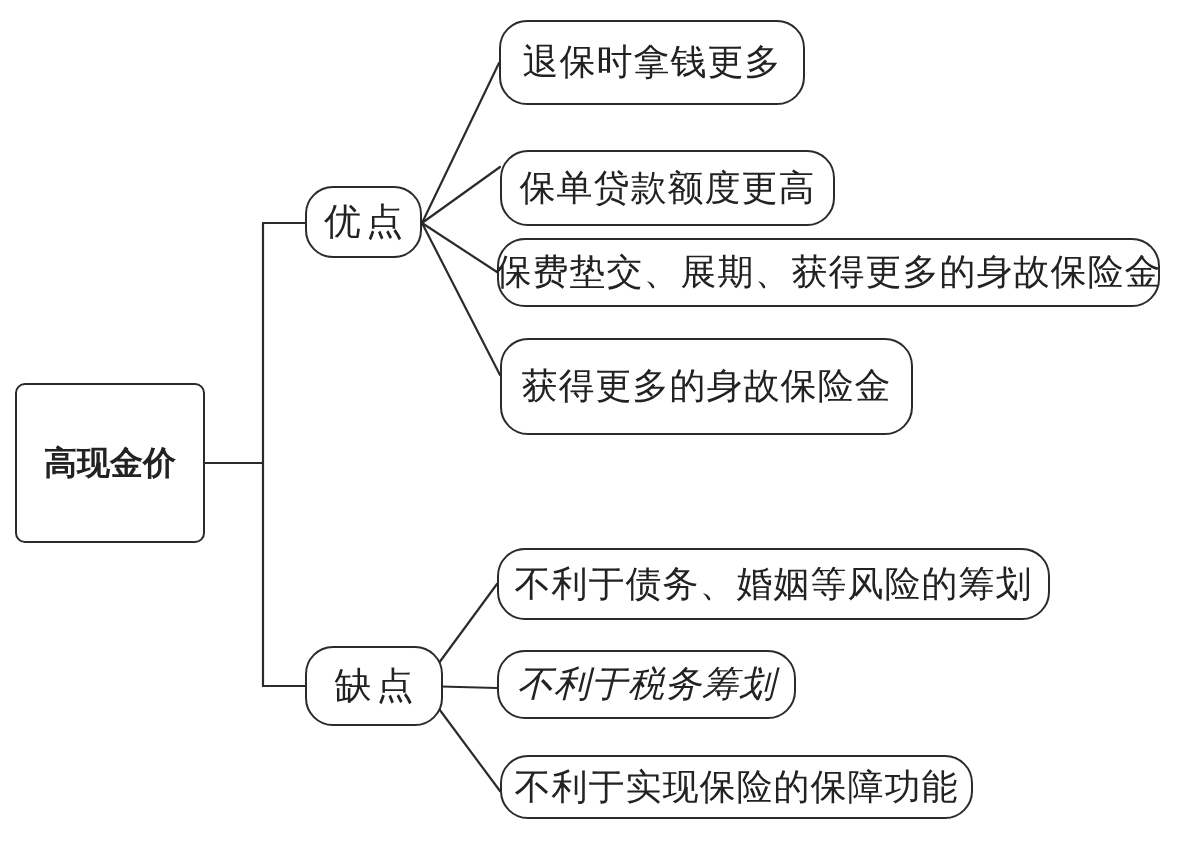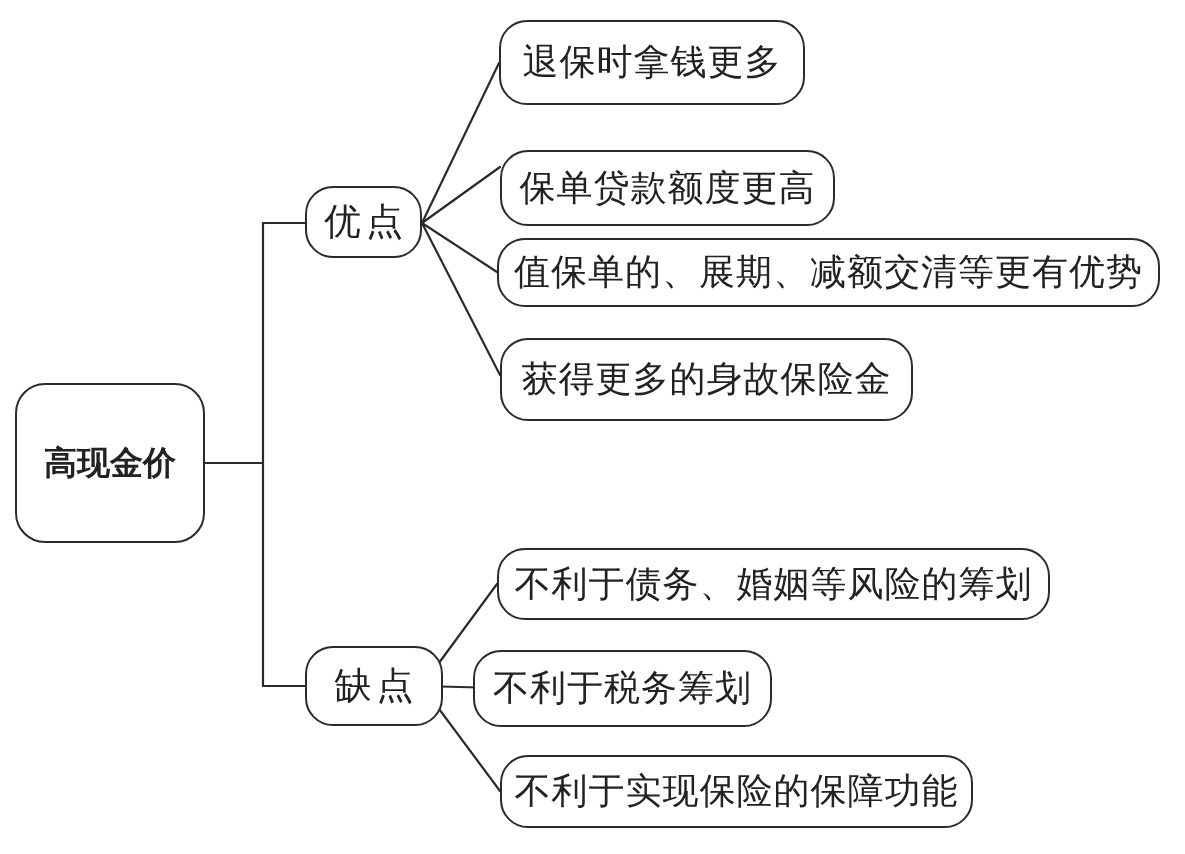--- a/index.html
+++ b/index.html
@@ -37,21 +37,21 @@
     border-radius: 28px;
     display: flex;
     align-items: center;
     justify-content: center;
     white-space: nowrap;
     font-size: 36px;
     letter-spacing: 1px;
     color: #222222;
   }
   .node.root {
-    border-radius: 30px;
+    border-radius: 10px;
     font-weight: bold;
     font-size: 33px;
     line-height: 1.4;
     text-align: right;
     white-space: normal;
     flex-direction: column;
     letter-spacing: 0;
   }
   .node.branch {
     font-size: 37px;
@@ -94,36 +94,36 @@
 
   <div class="node" style="left:499px; top:20px; width:306px; height:85px;">
     <span>退保时拿钱更多</span>
   </div>
 
   <div class="node" style="left:500px; top:130px; width:335px; height:76px;margin-top:20px;">
     <span>保单贷款额度更高</span>
   </div>
 
   <div class="node" style="left:497px; top:238px; width:663px; height:69px;">
-    <span>值保单的、展期、减额交清等更有优势</span>
+    <span>保费垫交、展期、获得更多的身故保险金</span>
   </div>
 
-  <div class="node" style="left:500px; top:338px; width:413px; height:83px;">
+  <div class="node" style="left:500px; top:338px; width:413px; height:97px;">
     <span>获得更多的身故保险金</span>
   </div>
 
   <div class="node branch" style="left:305px; top:646px; width:138px; height:80px;">
     <span>缺点</span>
   </div>
 
   <div class="node" style="left:497px; top:548px; width:553px; height:72px;justify-content:center;">
     <span>不利于债务、婚姻等风险的筹划</span>
   </div>
 
-  <div class="node" style="left:473px; top:650px; width:299px; height:77px;">
+  <div class="node" style="left:497px; top:650px; width:299px; height:69px;font-style:italic;">
     <span>不利于税务筹划</span>
   </div>
 
-  <div class="node" style="left:500px; top:755px; width:473px; height:73px;">
+  <div class="node" style="left:500px; top:755px; width:473px; height:64px;">
     <span>不利于实现保险的保障功能</span>
   </div>
 
 </div>
 
 </body></html>

